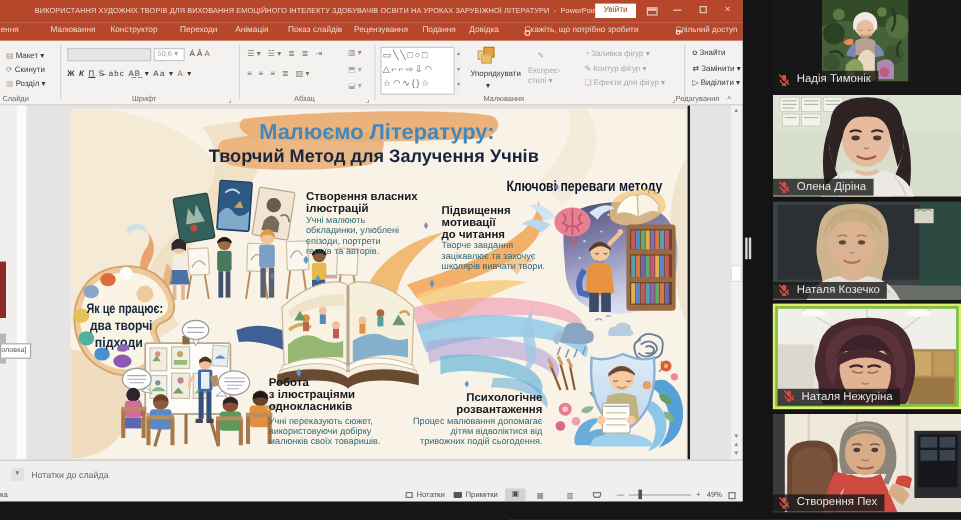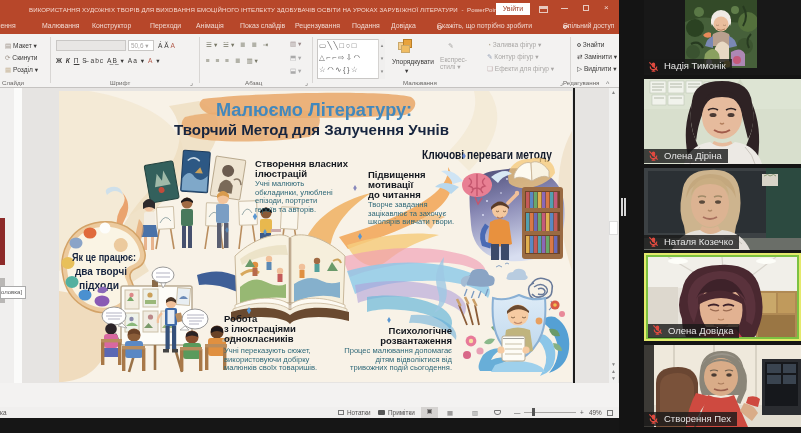--- a/index.html
+++ b/index.html
@@ -517,20 +517,24 @@
     <text x="393" y="279" text-anchor="end">тривожних подій сьогодення.</text>
   </g>
 </svg>
     </div>
     <div class="abs" style="left:573px;top:88px;width:2px;height:295px;background:#1c1c1c;"></div>
     <div id="vscroll">
       <div class="abs" style="left:1px;top:1px;width:7px;height:7px;color:#888;font-size:5px;text-align:center;line-height:7px;">▲</div>
       <div class="abs" style="left:0px;top:133px;width:9px;height:14px;background:#ffffff;border:1px solid #dcdcdc;"></div>
       <div class="abs" style="left:1px;top:273px;width:7px;color:#888;font-size:5px;text-align:center;line-height:7px;">▼<br>▲<br>▼</div>
     </div>
+    <div id="notesbar">
+      <div class="abs" style="left:9px;top:6px;width:11px;height:11px;background:#e4e2e0;color:#777;font-size:6px;text-align:center;line-height:11px;">▾</div>
+      <div class="abs" style="left:26px;top:7px;">Нотатки до слайда</div>
+    </div>
     <div id="statusbar">
       <div class="abs" style="left:0px;top:2px;">ка</div>
       <div class="abs" style="left:338px;top:3px;width:6px;height:5px;border:1px solid #777;"></div>
         <div class="abs" style="left:347px;top:2px;">Нотатки</div>
       <div class="abs" style="left:378px;top:3px;width:7px;height:5px;background:#555;border-radius:1px;"></div>
         <div class="abs" style="left:388px;top:2px;">Примітки</div>
       <div class="abs" style="left:421px;top:0px;width:17px;height:11px;background:#d5d3d1;text-align:center;">▣</div>
       <div class="abs" style="left:447px;top:2px;color:#777;">▦</div>
       <div class="abs" style="left:472px;top:2px;color:#777;">▥</div>
       <div class="abs" style="left:494px;top:3px;width:7px;height:5px;border:1px solid #777;border-radius:0 0 3px 3px;"></div>
@@ -683,21 +687,21 @@
         <path d="M52,44 Q56,30 73,30 Q90,30 94,46 Q96,60 90,70 L58,70 Q50,58 52,44 Z" fill="#e2b292"></path>
         <path d="M48,42 Q56,22 73,22 Q90,22 98,44 Q92,32 84,36 Q74,42 60,36 Q52,34 48,42 Z" fill="#3e222a"></path>
         <path d="M50,40 Q73,26 96,42 L96,48 Q73,34 50,48 Z" fill="#4a2830"></path>
         <path d="M62,52 q5,3 9,1 M84,52 q-5,3 -9,1" stroke="#9a6a50" stroke-width="1.2" fill="none"></path>
         <path d="M60,49 q6,-3 11,0 M86,49 q-6,-3 -11,0" stroke="#3e222a" stroke-width="1.8" fill="none"></path>
         <path d="M70,62 q3,2 6,0" stroke="#b4805e" stroke-width="1.2" fill="none"></path>
         <path d="M66,68 q7,3 14,0" stroke="#a05a4a" stroke-width="1.5" fill="none"></path>
         <path d="M58,72 q15,7 30,0 l6,8 l-42,0 Z" fill="#c4374a"></path>
       </svg>
       </div>
-      <div class="vlabel" style="left:4px;bottom:3px;">Олена Довідка</div>
+      <div class="vlabel" style="left:4px;bottom:3px;">Наталя Нежуріна</div>
       <svg class="mic" style="left:8px;bottom:6px;" viewBox="0 0 12 12">
           <g stroke="#e04a3f" stroke-width="1.3" fill="none">
             <rect x="4.2" y="1.5" width="3.6" height="5.5" rx="1.8" fill="#e04a3f" stroke="none"></rect>
             <path d="M2.5,6 a3.5,3.5 0 0 0 7,0 M6,9.5 L6,11 M4,11 h4"></path>
             <line x1="1.5" y1="1.5" x2="10.5" y2="10.5"></line>
           </g>
         </svg>
     </div>
 
     <div class="tile" style="top:345px;height:82px;">

